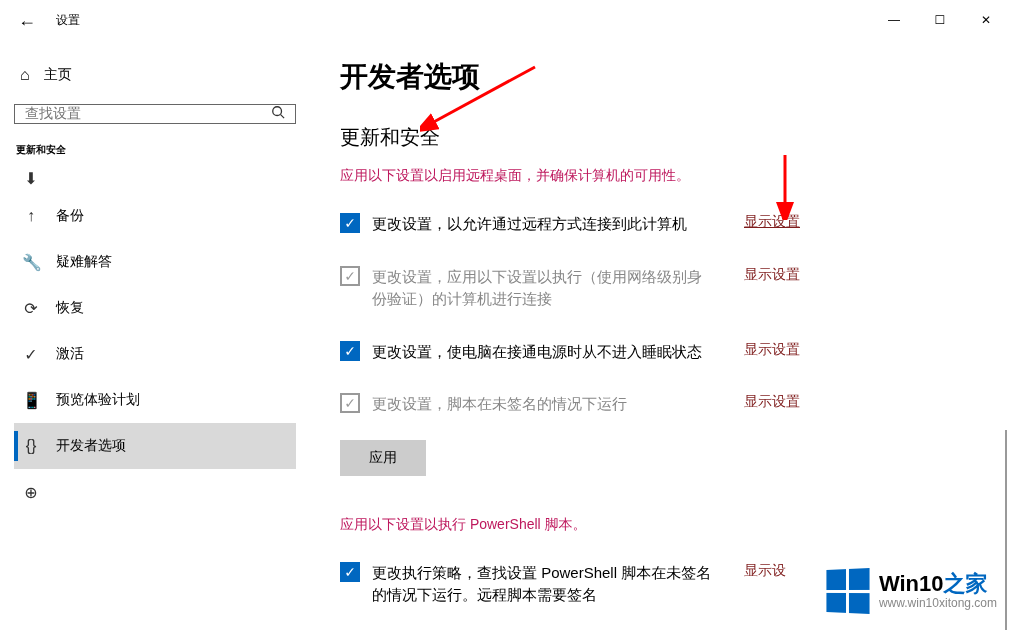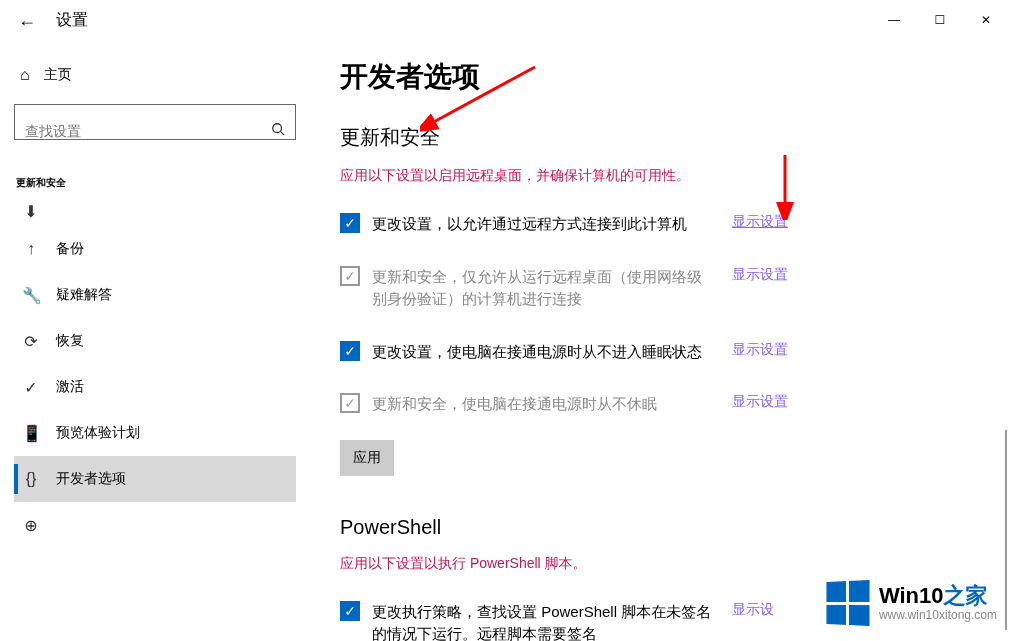--- a/index.html
+++ b/index.html
@@ -15,21 +15,21 @@
 }
 .titlebar {
   height: 40px;
   display: flex;
   align-items: center;
   justify-content: space-between;
   padding-left: 18px;
 }
 .titlebar-left { display: flex; align-items: center; gap: 20px; }
 .back-arrow { font-size: 18px; cursor: pointer; }
-.title-text { font-size: 16px; }
+.title-text { font-size: 12px; }
 .window-controls { display: flex; }
 .window-btn {
   width: 46px; height: 32px;
   display: flex; align-items: center; justify-content: center;
   font-size: 12px;
   cursor: pointer;
 }
 .layout { display: flex; height: calc(100% - 40px); }
 .sidebar {
   width: 310px;
@@ -38,25 +38,25 @@
 }
 .home-link {
   display: flex; align-items: center; gap: 14px;
   padding: 8px 6px;
   margin-bottom: 12px;
   cursor: pointer;
 }
 .home-icon { font-size: 16px; }
 .search-box {
   display: flex;
-  align-items: flex-end;
+  align-items: flex-start;
   border: 1px solid #666;
-  height: 36px;
+  height: 20px;
   padding: 0 10px;
-  margin-bottom: 36px;
+  margin-bottom: 19px;
 }
 .search-input {
   flex: 1;
   border: none;
   outline: none;
   font-size: 14px;
   font-family: inherit;
   background: transparent;
 }
 .search-icon { font-size: 14px; color: #333; }
@@ -139,29 +139,29 @@
   color: #999;
 }
 .checkbox .check-mark { font-size: 14px; line-height: 1; }
 .setting-text {
   flex: 0 0 340px;
   font-size: 15px;
   line-height: 1.5;
 }
 .setting-text.disabled { color: #888; }
 .show-link {
-  color: #8b5cf6;
-  cursor: pointer;
-  font-size: 14px;
-  margin-left: 20px;
+  color: #7f1d1d;
+  cursor: pointer;
+  font-size: 14px;
+  margin-left: 32px;
 }
 .show-link.underline { text-decoration: underline; }
 .apply-btn {
   display: inline-block;
-  padding: 8px 12px;
+  padding: 8px 28px;
   background: #ccc;
   border: 1px solid #ccc;
   font-size: 14px;
   cursor: pointer;
   margin-top: -6px;
   margin-bottom: 40px;
 }
 .scroll-indicator {
   position: absolute;
   right: 2px;
@@ -170,21 +170,21 @@
   height: 200px;
   background: #999;
 }
 .arrow-annotation {
   position: absolute;
   pointer-events: none;
 }
 .watermark {
   position: absolute;
   right: 12px;
-  bottom: 16px;
+  bottom: 28px;
   display: flex;
   align-items: center;
   gap: 10px;
 }
 .win-logo {
   width: 44px; height: 44px;
   display: grid;
   grid-template-columns: 1fr 1fr;
   grid-template-rows: 1fr 1fr;
   gap: 3px;
@@ -273,43 +273,42 @@
           <span class="check-mark">✓</span>
         </span>
       <span class="setting-text">更改设置，以允许通过远程方式连接到此计算机</span>
       <span class="show-link underline">显示设置</span>
     </div>
 
     <div class="setting-row">
       <span class="checkbox disabled">
           <span class="check-mark">✓</span>
         </span>
-      <span class="setting-text disabled">更新和安全，仅允许从运行远程桌面（使用网络级别身份验证）的计算机进行连接</span>
+      <span class="setting-text disabled">更改设置，应用以下设置以执行（使用网络级别身份验证）的计算机进行连接</span>
       <span class="show-link">显示设置</span>
     </div>
 
     <div class="setting-row">
       <span class="checkbox checked">
           <span class="check-mark">✓</span>
         </span>
       <span class="setting-text">更改设置，使电脑在接通电源时从不进入睡眠状态</span>
       <span class="show-link">显示设置</span>
     </div>
 
     <div class="setting-row">
       <span class="checkbox disabled">
           <span class="check-mark">✓</span>
         </span>
-      <span class="setting-text disabled">更新和安全，使电脑在接通电源时从不休眠</span>
+      <span class="setting-text disabled">更改设置，脚本在未签名的情况下运行</span>
       <span class="show-link">显示设置</span>
     </div>
 
     <button class="apply-btn">应用</button>
 
-    <h2 class="section-title">PowerShell</h2>
     <p class="section-desc">应用以下设置以执行 PowerShell 脚本。</p>
 
     <div class="setting-row" style="margin-bottom:0;">
       <span class="checkbox checked">
           <span class="check-mark">✓</span>
         </span>
       <span class="setting-text">更改执行策略，查找设置 PowerShell 脚本在未签名的情况下运行。远程脚本需要签名</span>
       <span class="show-link">显示设</span>
     </div>
 

